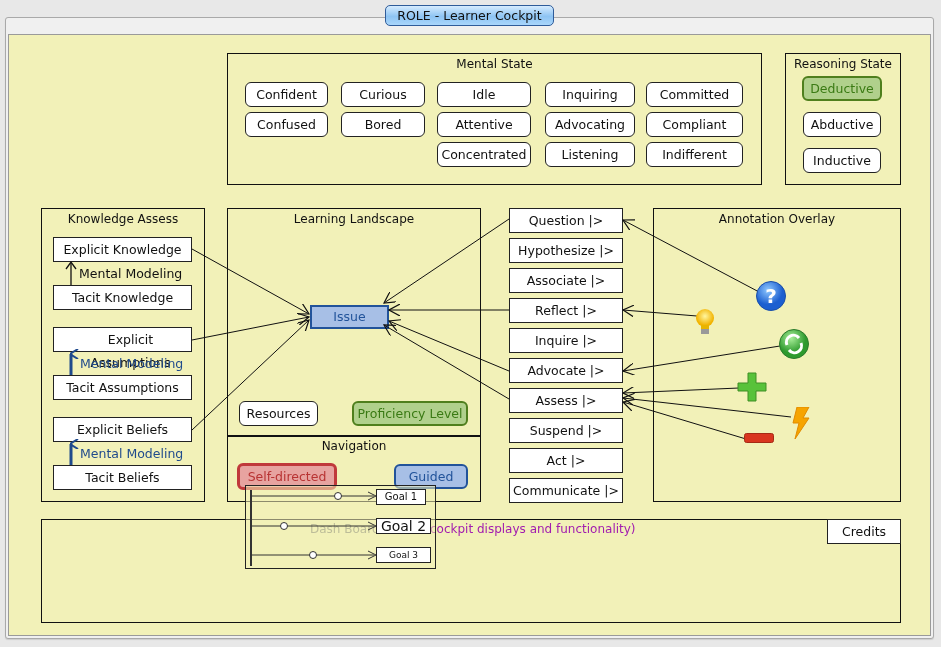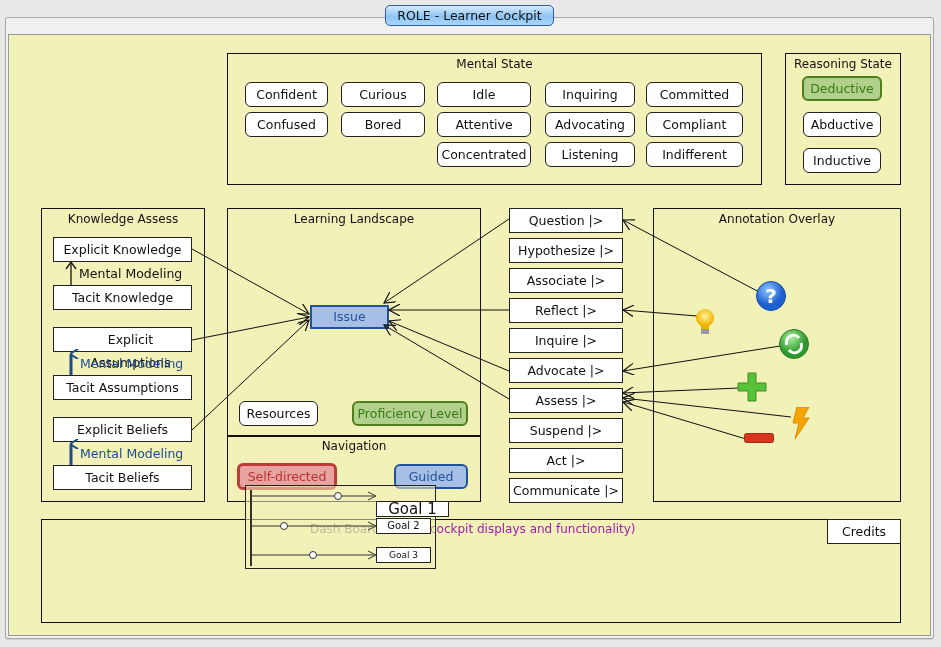--- a/index.html
+++ b/index.html
@@ -187,17 +187,17 @@
       <line x1="5" y1="10" x2="128" y2="10" stroke="#333"></line>
       <line x1="5" y1="40" x2="128" y2="40" stroke="#333"></line>
       <line x1="5" y1="69" x2="128" y2="69" stroke="#333"></line>
       <path d="M122,6 L130,10 L122,14" fill="none" stroke="#333"></path>
       <path d="M122,36 L130,40 L122,44" fill="none" stroke="#333"></path>
       <path d="M122,65 L130,69 L122,73" fill="none" stroke="#333"></path>
       <circle cx="92" cy="10" r="3.5" fill="#fff" stroke="#333"></circle>
       <circle cx="38" cy="40" r="3.5" fill="#fff" stroke="#333"></circle>
       <circle cx="67" cy="69" r="3.5" fill="#fff" stroke="#333"></circle>
     </svg>
-    <div class="rect" style="left:130px;top:15px;width:73px;height:16px;line-height:14px;font-size:15px;">Goal 1</div>
-    <div class="rect" style="left:130px;top:32px;width:55px;height:16px;line-height:14px;font-size:10px;">Goal 2</div>
+    <div class="rect" style="left:130px;top:3px;width:50px;height:16px;line-height:14px;font-size:10px;">Goal 1</div>
+    <div class="rect" style="left:130px;top:32px;width:55px;height:16px;line-height:14px;font-size:14px;">Goal 2</div>
     <div class="rect" style="left:130px;top:61px;width:55px;height:16px;line-height:14px;font-size:9px;">Goal 3</div>
   </div>
 </div>
 
 </body></html>

